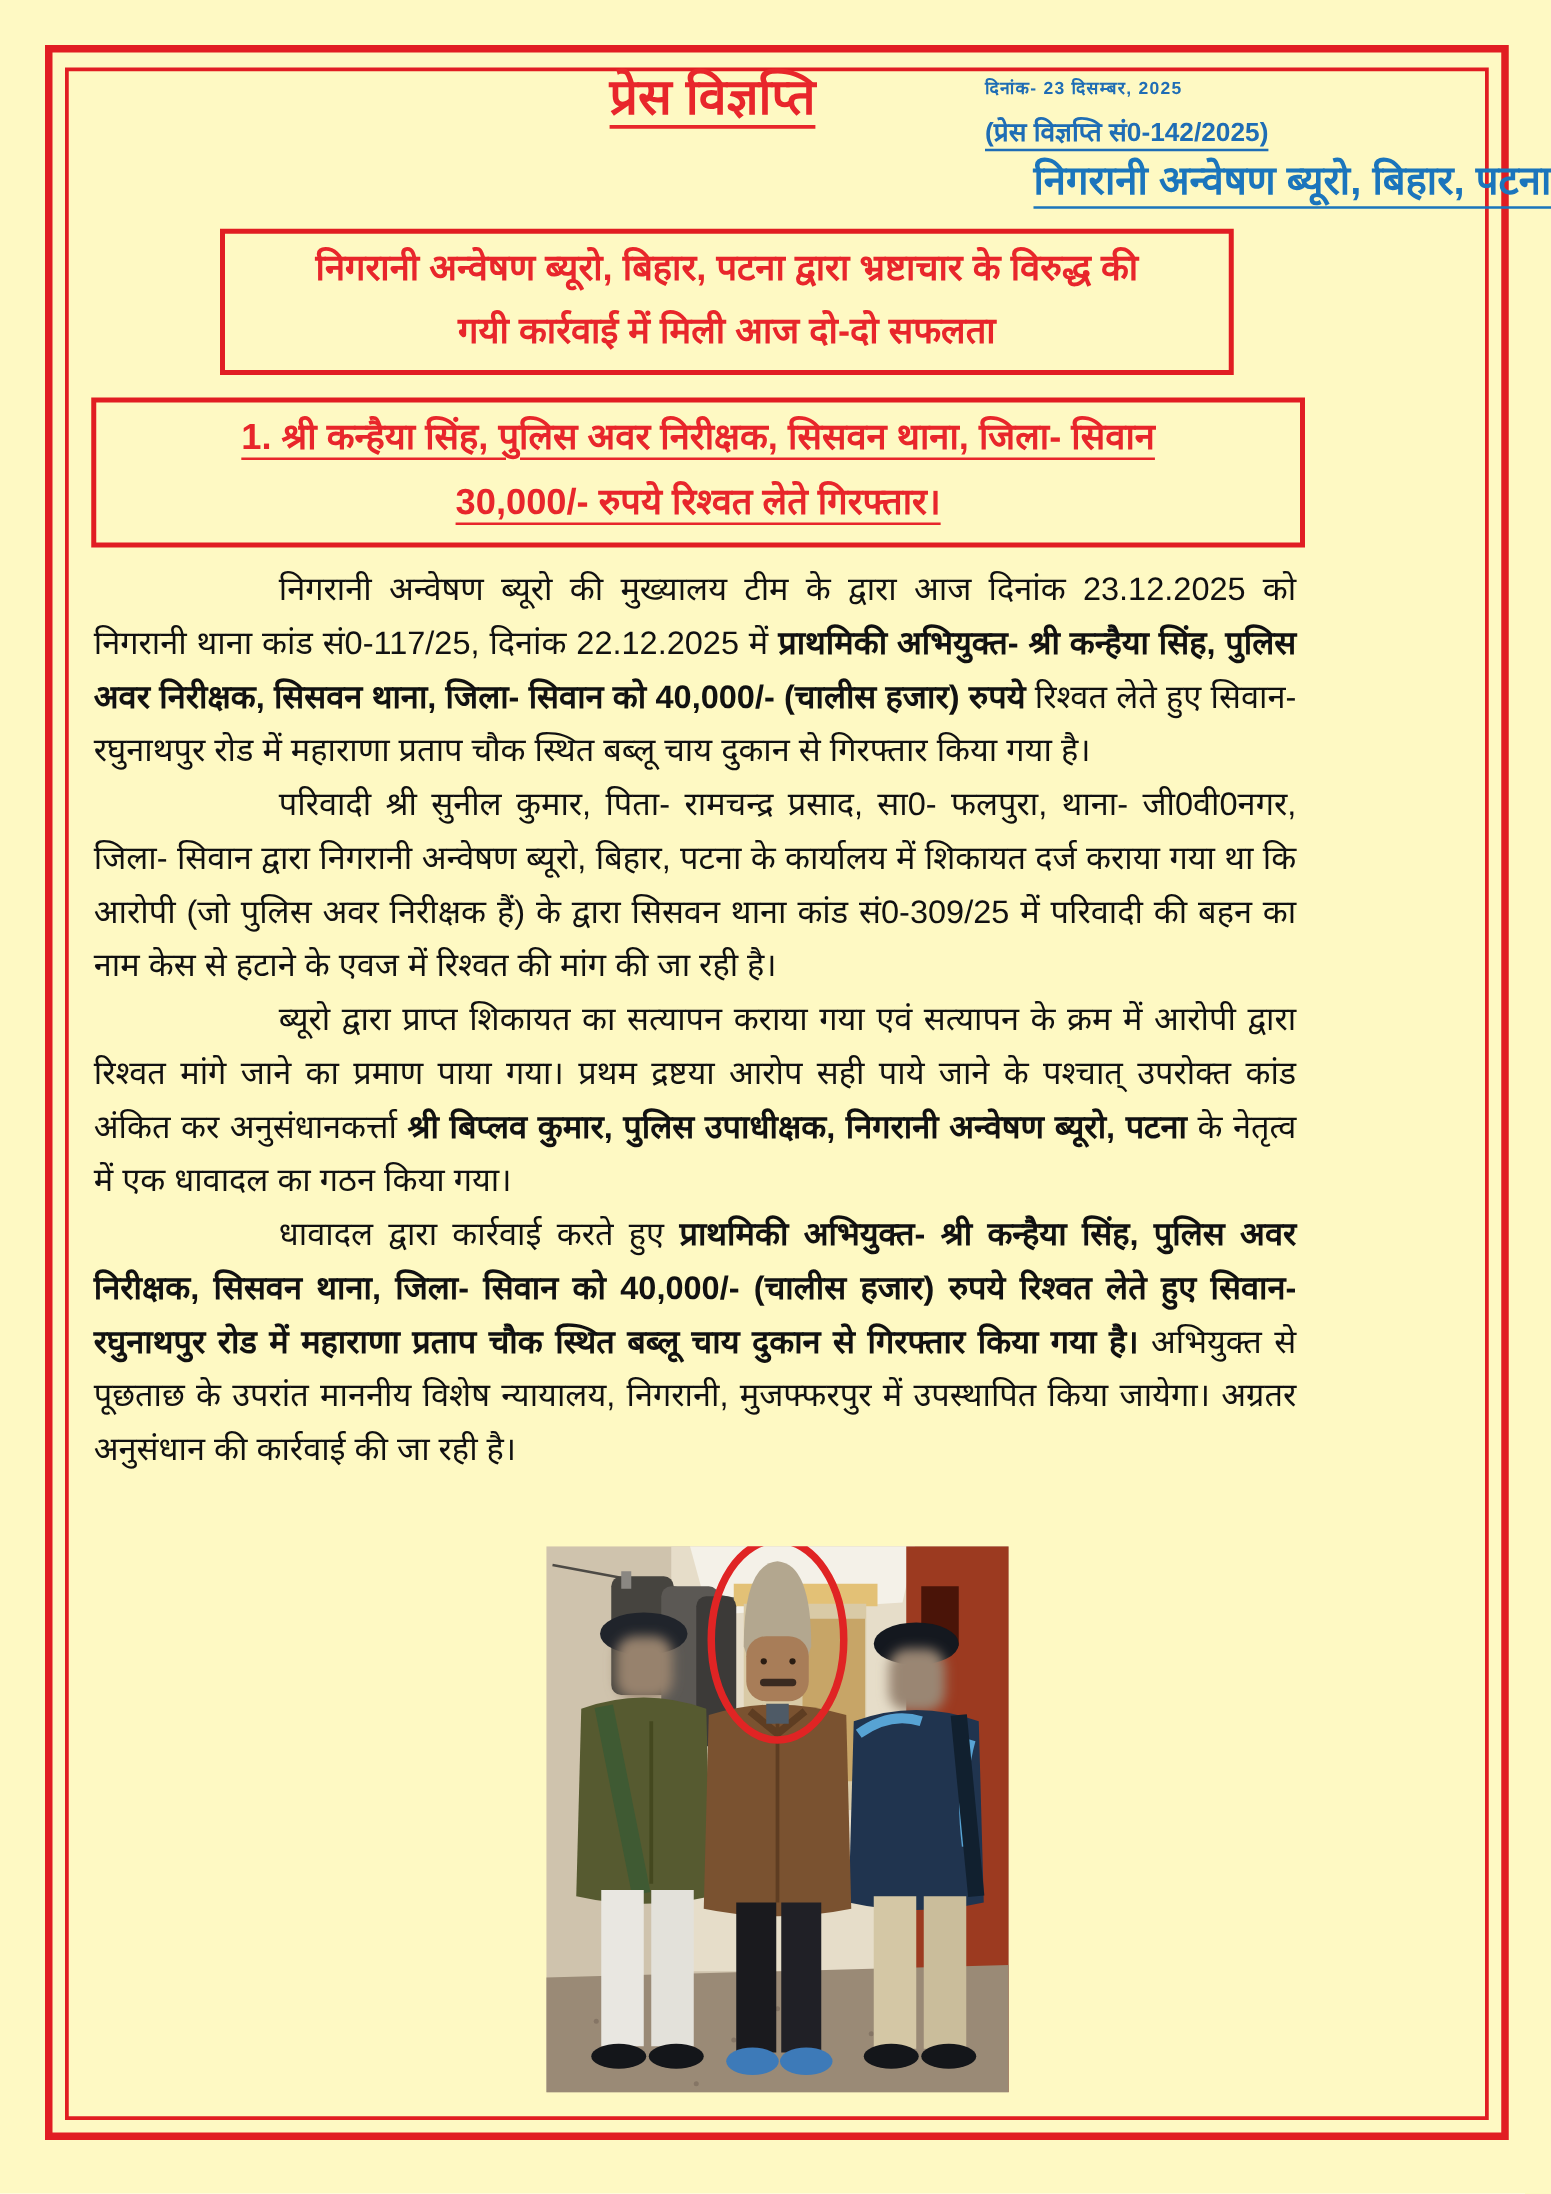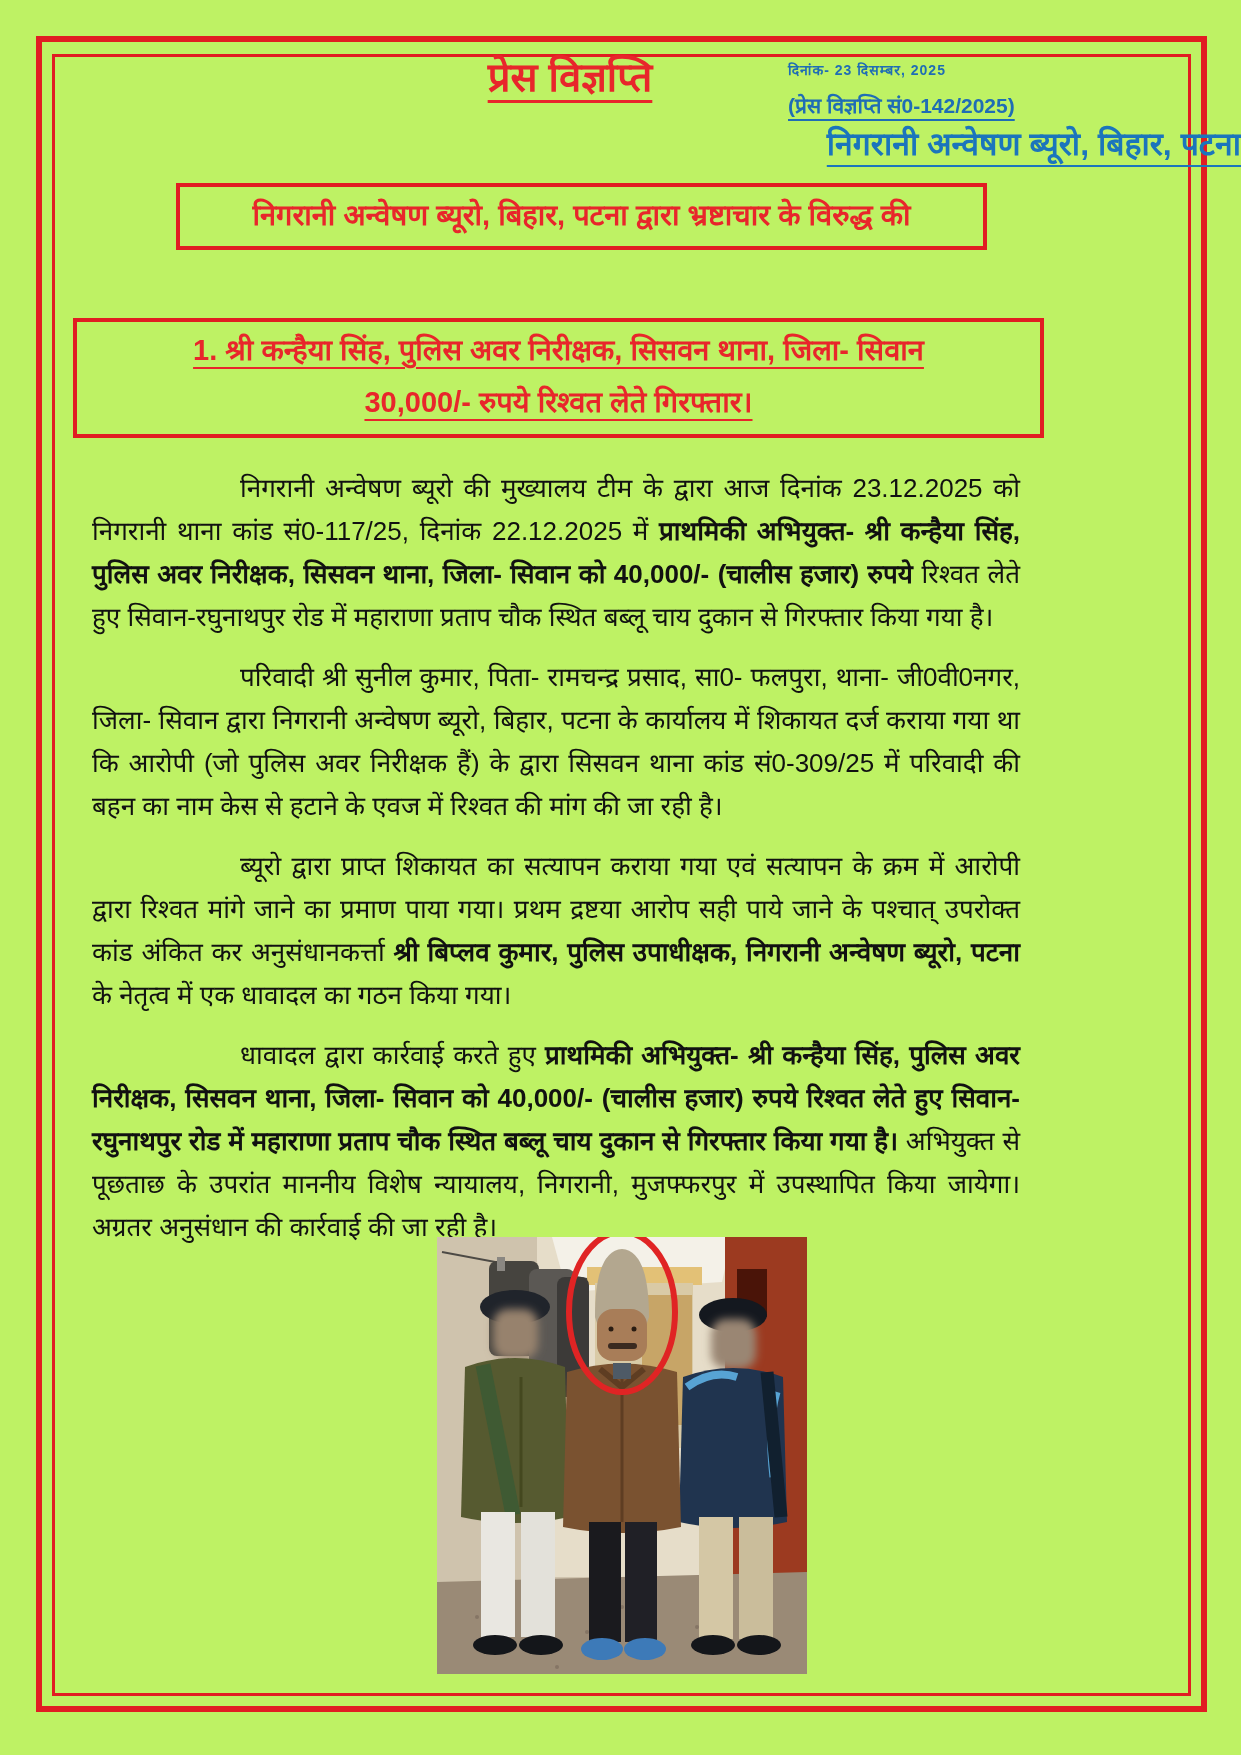--- a/index.html
+++ b/index.html
@@ -1,17 +1,17 @@
 <!DOCTYPE html>
 <html><head>
 <meta charset="utf-8">
 <style>
   html,body { margin:0; padding:0; background:#ffffff; }
   .page {
-    position:relative; width:1241px; height:1755px; background:#bef264;
+    position:relative; width:1241px; height:1755px; background:#fef9c3;
     font-family:"Liberation Sans", sans-serif; overflow:hidden;
   }
   .frame-outer { position:absolute; left:36px; top:36px; right:34px; bottom:43px; border:6px solid #e11d22; }
   .frame-inner { position:absolute; left:52px; top:54px; right:50px; bottom:59px; border:3px solid #e11d22; }
 
   .press-title {
     position:absolute; top:48px; left:420px; width:300px; text-align:center;
     font-size:40px; font-weight:bold; color:#e8262b;
     text-decoration:underline; text-decoration-thickness:3px; text-underline-offset:9px;
   }
@@ -36,21 +36,21 @@
     font-size:29px; text-align:center; line-height:52px; padding:2px 8px 6px 8px;
   }
   .case-box .u {
     text-decoration:underline; text-decoration-thickness:2px; text-underline-offset:7px;
   }
 
   .body-text {
     position:absolute; left:75px; top:450px; width:962px;
     font-size:26px; line-height:43px; color:#111111; text-align:justify;
   }
-  .body-text p { margin:17px; text-indent:148px; }
+  .body-text p { margin:0; text-indent:148px; }
   .body-text b { font-weight:bold; }
 
   .photo-wrap { position:absolute; left:437px; top:1237px; width:370px; height:437px; }
   .photo-wrap svg { display:block; }
 </style>
 </head>
 <body>
 
 <div class="page">
 
@@ -61,20 +61,21 @@
 
   <div class="date-block">
     <div class="date-line">दिनांक- 23 दिसम्बर, 2025</div>
     <div class="ref-line">(प्रेस विज्ञप्ति सं0-142/2025)</div>
   </div>
 
   <div class="org-line">निगरानी अन्वेषण ब्यूरो, बिहार, पटना</div>
 
   <div class="headline-box">
     <div>निगरानी अन्वेषण ब्यूरो, बिहार, पटना द्वारा भ्रष्टाचार के विरुद्ध की</div>
+    <div>गयी कार्रवाई में मिली आज दो-दो सफलता</div>
   </div>
 
   <div class="case-box">
     <div><span class="u">1. श्री कन्हैया सिंह, पुलिस अवर निरीक्षक, सिसवन थाना, जिला- सिवान</span></div>
     <div><span class="u">30,000/- रुपये रिश्वत लेते गिरफ्तार।</span></div>
   </div>
 
   <div class="body-text">
     <p><span>निगरानी अन्वेषण ब्यूरो की मुख्यालय टीम के द्वारा आज दिनांक 23.12.2025 को निगरानी थाना कांड सं0-117/25, दिनांक 22.12.2025 में </span><b>प्राथमिकी अभियुक्त- श्री कन्हैया सिंह, पुलिस अवर निरीक्षक, सिसवन थाना, जिला- सिवान को 40,000/- (चालीस हजार) रुपये</b><span> रिश्वत लेते हुए सिवान-रघुनाथपुर रोड में महाराणा प्रताप चौक स्थित बब्लू चाय दुकान से गिरफ्तार किया गया है।</span></p>
     <p><span>परिवादी श्री सुनील कुमार, पिता- रामचन्द्र प्रसाद, सा0- फलपुरा, थाना- जी0वी0नगर, जिला- सिवान द्वारा निगरानी अन्वेषण ब्यूरो, बिहार, पटना के कार्यालय में शिकायत दर्ज कराया गया था कि आरोपी (जो पुलिस अवर निरीक्षक हैं) के द्वारा सिसवन थाना कांड सं0-309/25 में परिवादी की बहन का नाम केस से हटाने के एवज में रिश्वत की मांग की जा रही है।</span><b></b><span></span></p>

